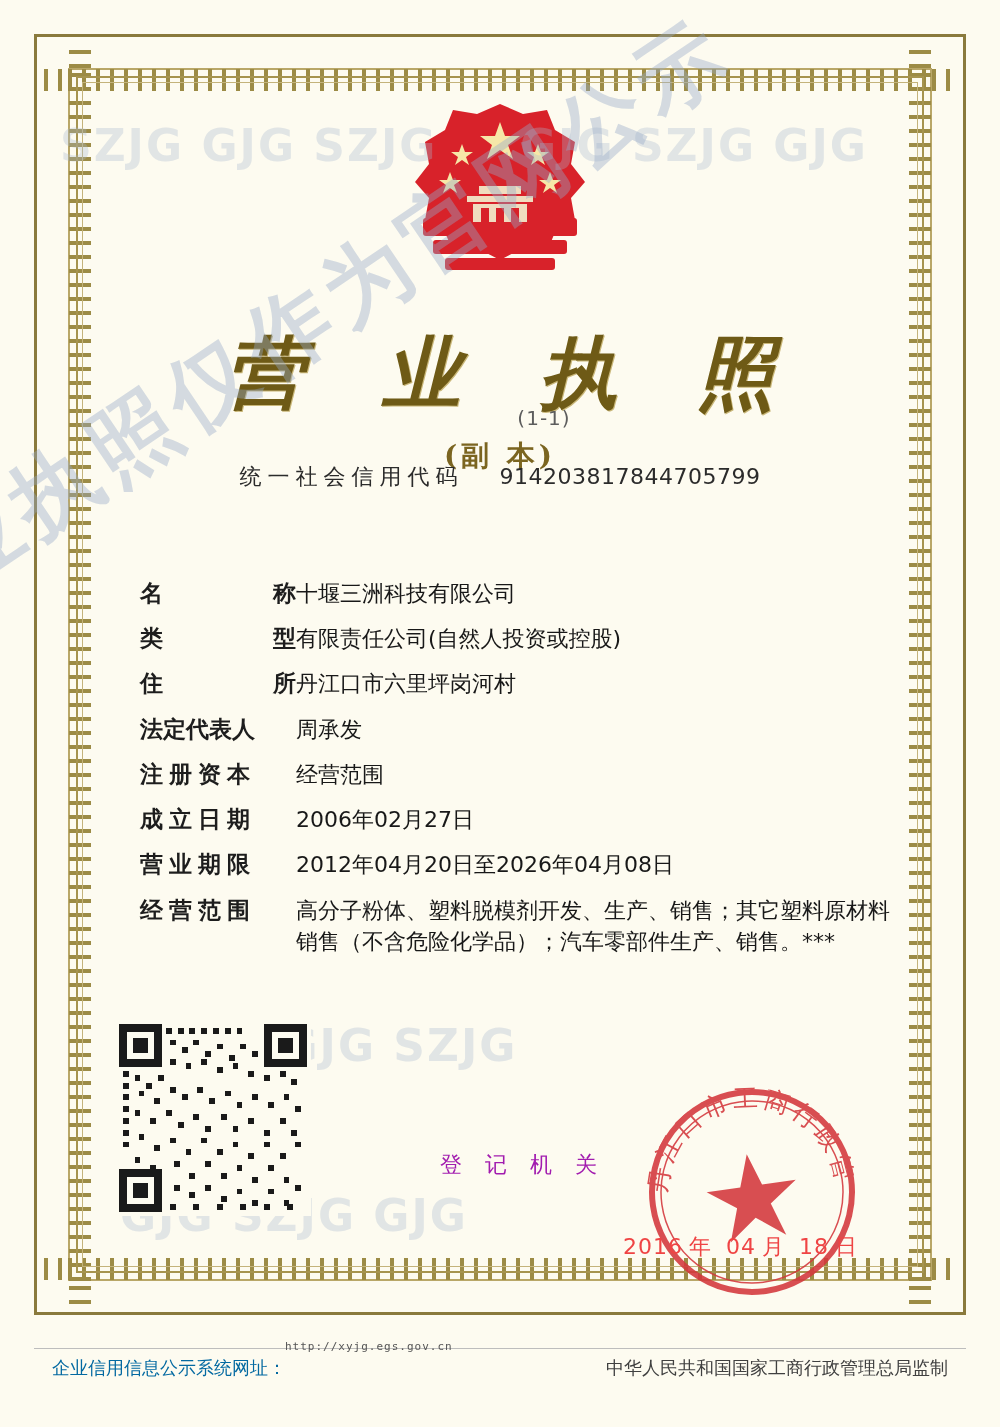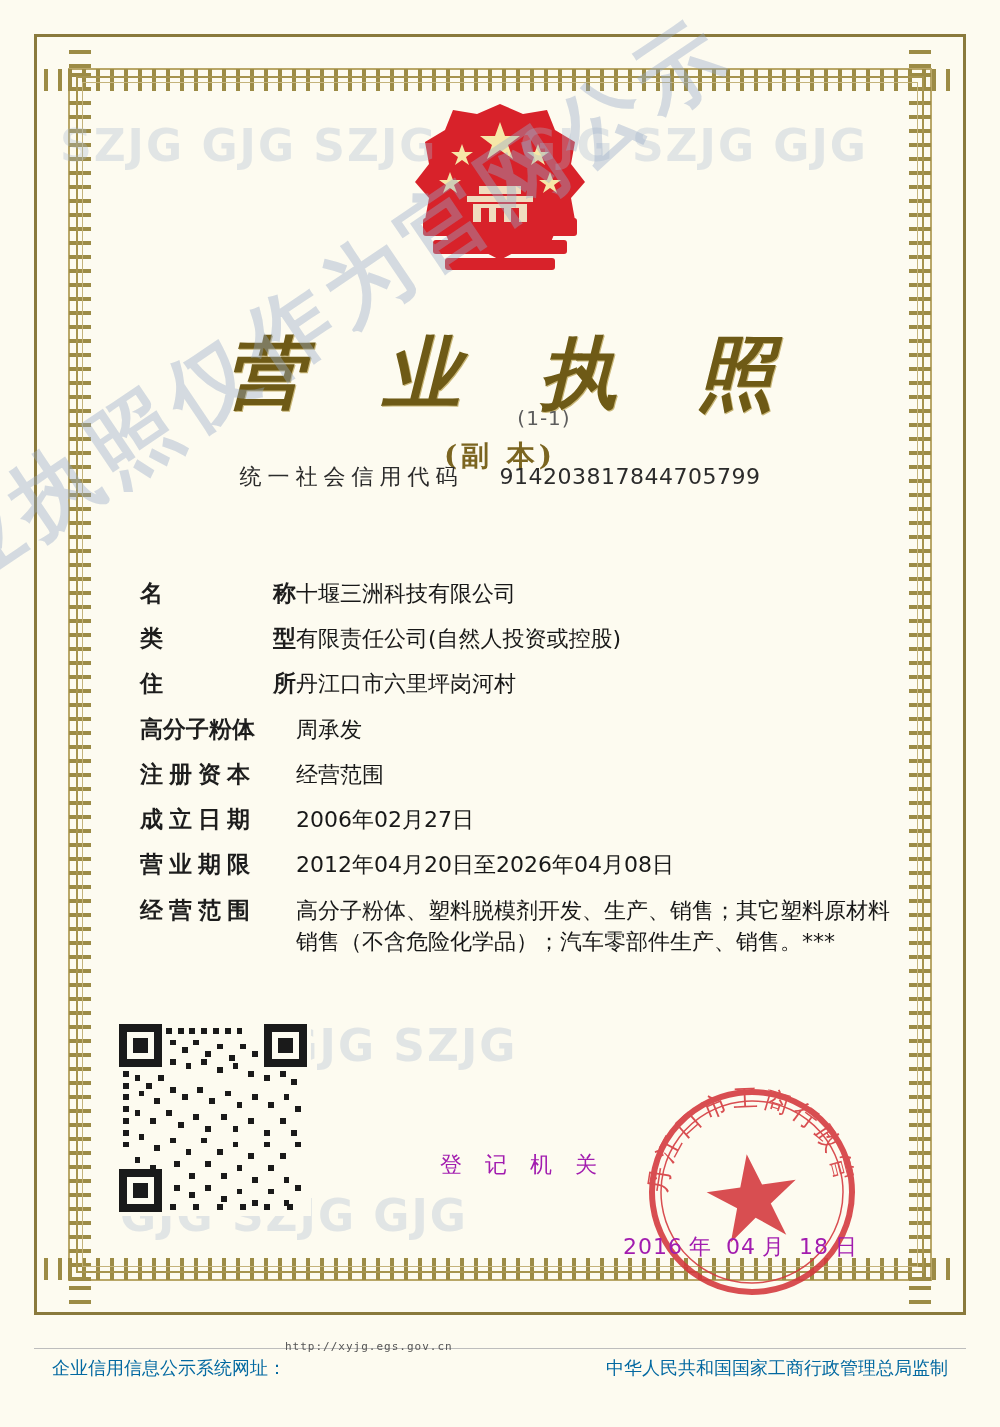--- a/index.html
+++ b/index.html
@@ -186,21 +186,21 @@
     top: 1150px;
     font-size: 22px;
     letter-spacing: 8px;
     color: #a21caf;
   }
   .date-line {
     position: absolute;
     left: 620px;
     top: 1232px;
     font-size: 22px;
-    color: #a21caf;
+    color: #ef4444;
     letter-spacing: 1px;
   }
   .date-line span { margin: 0 3px; }
 
   
   .seal {
     position: absolute;
     left: 642px;
     top: 1082px;
     width: 220px;
@@ -230,21 +230,21 @@
     font-size: 11px;
     color: #555;
     font-family: "DejaVu Sans Mono", "Liberation Mono", monospace;
     letter-spacing: 1px;
   }
   .footer-right {
     position: absolute;
     right: 52px;
     top: 1356px;
     font-size: 18px;
-    color: #0369a1;
+    color: #404040;
   }
 
   
   .wm-diag {
     position: absolute;
     left: 40px;
     top: 240px;
     width: 920px;
     height: 1000px;
     pointer-events: none;
@@ -355,21 +355,21 @@
     <div class="row">
       <div class="key">
         <span>住</span>
         <span>所</span>
       </div>
       <div class="val">丹江口市六里坪岗河村</div>
     </div>
 
     <div class="row">
       <div class="key k2">
-        <span>高分子粉体</span>
+        <span>法定代表人</span>
       </div>
       <div class="val">周承发</div>
     </div>
 
     <div class="row">
       <div class="key k2" style="letter-spacing:6px;">
         <span>注册资本</span>
       </div>
       <div class="val">经营范围</div>
     </div>

